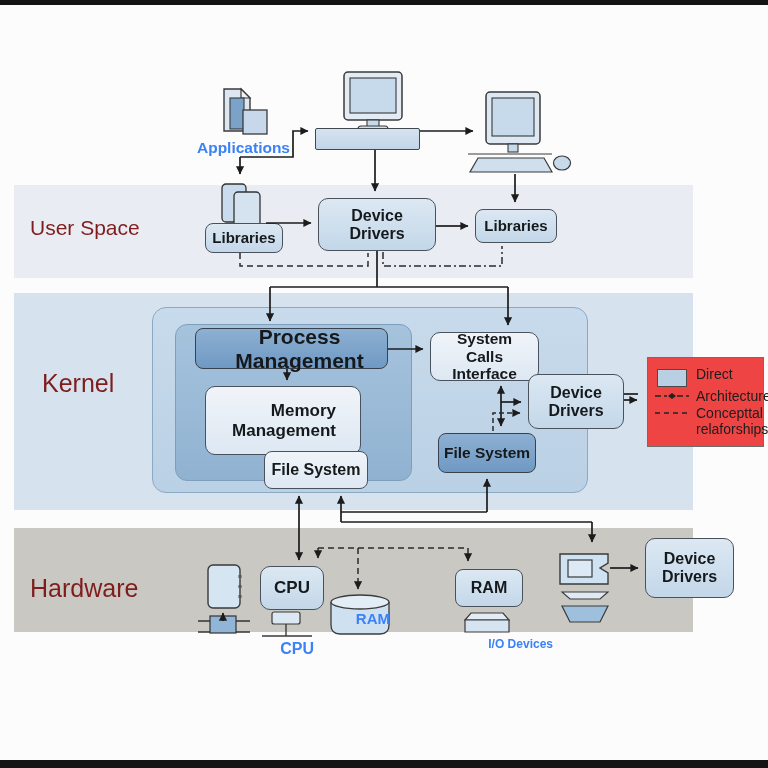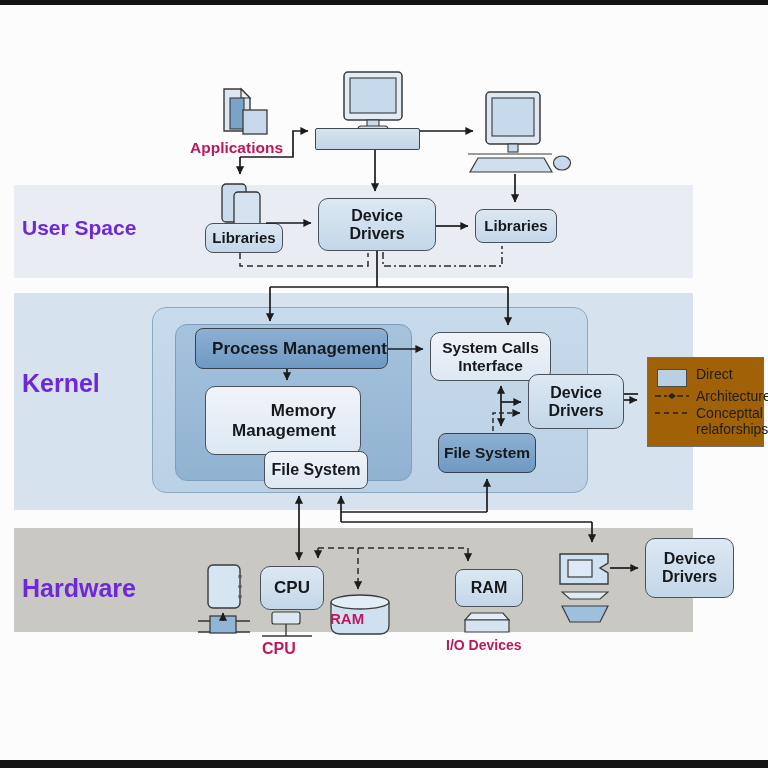--- a/index.html
+++ b/index.html
@@ -2,33 +2,33 @@
 <html><head>
 <meta charset="utf-8">
 <style>
   html,body{margin:0;padding:0;background:#ffffff;}
   #stage{
     position:relative;width:768px;height:768px;overflow:hidden;
     background:#fcfcfc;font-family:"Liberation Sans",sans-serif;color:#17191c;
   }
   .abs{position:absolute;box-sizing:border-box;}
   .band{position:absolute;left:14px;width:679px;box-sizing:border-box;}
-  .band-label{position:absolute;left:22px;font-weight:bold;color:#6d28d9;}
+  .band-label{position:absolute;left:30px;font-weight:normal;color:#7f1d1d;}
   .box{
     position:absolute;display:flex;align-items:center;justify-content:center;
     text-align:center;font-weight:bold;color:#16191c;box-sizing:border-box;
     border:1.4px solid #49525c;line-height:1.12;
   }
   .lt{background:linear-gradient(180deg,#dce8f3,#c3d7e9);}
   .vlt{background:linear-gradient(180deg,#f0f4f9,#dde8f3);}
   .dk{background:linear-gradient(180deg,#8db0d2,#6f99c3);border-color:#37424e;}
-  .caption{position:absolute;font-weight:bold;text-align:left;color:#be185d;}
+  .caption{position:absolute;font-weight:bold;text-align:right;color:#3b82f6;}
   .legend{
     position:absolute;left:647px;top:357px;width:117px;height:90px;
-    background:#a16207;border:1.6px solid #6e6e6e;display:flex;flex-direction:column;
+    background:#ef4444;border:1.6px solid #6e6e6e;display:flex;flex-direction:column;
     justify-content:center;gap:2px;padding:4px 0 4px 6px;box-sizing:border-box;
   }
   .lrow{display:flex;align-items:flex-start;gap:6px;font-size:14px;color:#1d1d1d;line-height:1.1;}
   .lglyph{flex:0 0 36px;display:flex;align-items:center;justify-content:center;margin-top:2px;}
   svg{display:block;}
   #overlay{position:absolute;left:0;top:0;pointer-events:none;}
 </style>
 </head>
 <body>
 
@@ -36,21 +36,21 @@
 
   <div class="abs" style="left:0;top:0;width:768px;height:5px;background:#141414;"></div>
   <div class="abs" style="left:0;top:760px;width:768px;height:8px;background:#141414;"></div>
 
 
   <div class="band" style="top:185px;height:93px;background:#e9ecf2;"></div>
   <div class="band" style="top:293px;height:217px;background:#d6e3ef;"></div>
   <div class="band" style="top:528px;height:104px;background:#c9c8c3;"></div>
 
   <div class="band-label" style="top:216px;font-size:21px;">User Space</div>
-  <div class="band-label" style="top:369px;font-size:25px;">Kernel</div>
+  <div class="band-label" style="top:369px;font-size:25px;margin-left:12px;">Kernel</div>
   <div class="band-label" style="top:574px;font-size:25px;">Hardware</div>
 
   <div class="abs" style="left:152px;top:307px;width:436px;height:186px;border-radius:14px;border:1px solid #8ca9c2;background:linear-gradient(180deg,#c8dbec,#bad0e4);"></div>
   <div class="abs" style="left:175px;top:324px;width:237px;height:157px;border-radius:12px;border:1px solid #7f9ebc;background:linear-gradient(180deg,#a6c3dd,#90b2d1);"></div>
 
   <svg class="abs" style="left:222px;top:85px;" width="50" height="52" viewBox="0 0 50 52">
     <path d="M2,4 H19 L28,13 V46 H2 Z" fill="#dce7f2" stroke="#3a3a3a" stroke-width="1.4"></path>
     <path d="M19,4 L28,13 H19 Z" fill="#eef3f8" stroke="#3a3a3a" stroke-width="1.2"></path>
     <rect x="8" y="13" width="14" height="31" fill="#7ba2c7" stroke="#3a3a3a" stroke-width="1.1"></rect>
     <rect x="21" y="25" width="24" height="24" fill="#c6d8ea" stroke="#3a3a3a" stroke-width="1.3"></rect>
@@ -82,30 +82,30 @@
   <div class="box lt" style="left:205px;top:223px;width:78px;height:30px;border-radius:8px;font-size:15px;">
     <span>Libraries</span>
   </div>
   <div class="box lt" style="left:318px;top:198px;width:118px;height:53px;border-radius:10px;font-size:16px;padding:0 20px;">
     <span>Device Drivers</span>
   </div>
   <div class="box lt" style="left:475px;top:209px;width:82px;height:34px;border-radius:8px;font-size:15px;">
     <span>Libraries</span>
   </div>
 
-  <div class="box dk" style="left:195px;top:328px;width:193px;height:41px;border-radius:8px;font-size:17px;padding-left:16px;">
+  <div class="box dk" style="left:195px;top:328px;width:193px;height:41px;border-radius:8px;font-size:21px;padding-left:16px;">
     <span>Process Management</span>
   </div>
   <div class="box vlt" style="left:205px;top:386px;width:156px;height:69px;border-radius:10px;font-size:17px;padding:0 24px;text-align:right;">
     <span>Memory Management</span>
   </div>
   <div class="box vlt" style="left:264px;top:451px;width:104px;height:38px;border-radius:8px;font-size:16px;">
     <span>File System</span>
   </div>
-  <div class="box vlt" style="left:430px;top:332px;width:121px;height:49px;border-radius:10px;font-size:15.5px;padding:0 10px;">
+  <div class="box vlt" style="left:430px;top:332px;width:109px;height:49px;border-radius:10px;font-size:15.5px;padding:0 10px;">
     <span>System Calls Interface</span>
   </div>
   <div class="box lt" style="left:528px;top:374px;width:96px;height:55px;border-radius:10px;font-size:16px;padding:0 12px;">
     <span>Device Drivers</span>
   </div>
   <div class="box dk" style="left:438px;top:433px;width:98px;height:40px;border-radius:8px;font-size:15.5px;">
     <span>File System</span>
   </div>
 
   <div class="legend">
@@ -163,21 +163,21 @@
   </svg>
   <div class="caption" style="left:330px;top:610px;width:60px;font-size:15px;">RAM</div>
 
   <div class="box lt" style="left:455px;top:569px;width:68px;height:38px;border-radius:8px;font-size:16px;">
     <span>RAM</span>
   </div>
   <svg class="abs" style="left:461px;top:611px;" width="52" height="24" viewBox="0 0 52 24">
     <path d="M10,2 H42 L48,9 H4 Z" fill="#e4edf5" stroke="#3a3a3a" stroke-width="1.2"></path>
     <path d="M4,9 H48 V21 H4 Z" fill="#d6e4f1" stroke="#3a3a3a" stroke-width="1.2"></path>
   </svg>
-  <div class="caption" style="left:446px;top:637px;width:96px;font-size:14px;">I/O Devices</div>
+  <div class="caption" style="left:457px;top:637px;width:96px;font-size:12px;">I/O Devices</div>
 
   <svg class="abs" style="left:558px;top:548px;" width="56" height="80" viewBox="0 0 56 80">
     <path d="M2,6 H50 V15 L42,20 L50,25 V36 H2 Z" fill="#cfe2f2" stroke="#3a3a3a" stroke-width="1.4"></path>
     <rect x="10" y="12" width="24" height="17" fill="#dde9f4" stroke="#3a3a3a" stroke-width="1.2"></rect>
     <path d="M4,44 H50 L42,51 H12 Z" fill="#e0eaf3" stroke="#3a3a3a" stroke-width="1.1"></path>
     <path d="M4,58 H50 L42,74 H12 Z" fill="#9fc0dd" stroke="#3a3a3a" stroke-width="1.2"></path>
   </svg>
 
   <div class="box lt" style="left:645px;top:538px;width:89px;height:60px;border-radius:10px;font-size:16px;padding:0 12px;">
     <span>Device Drivers</span>

